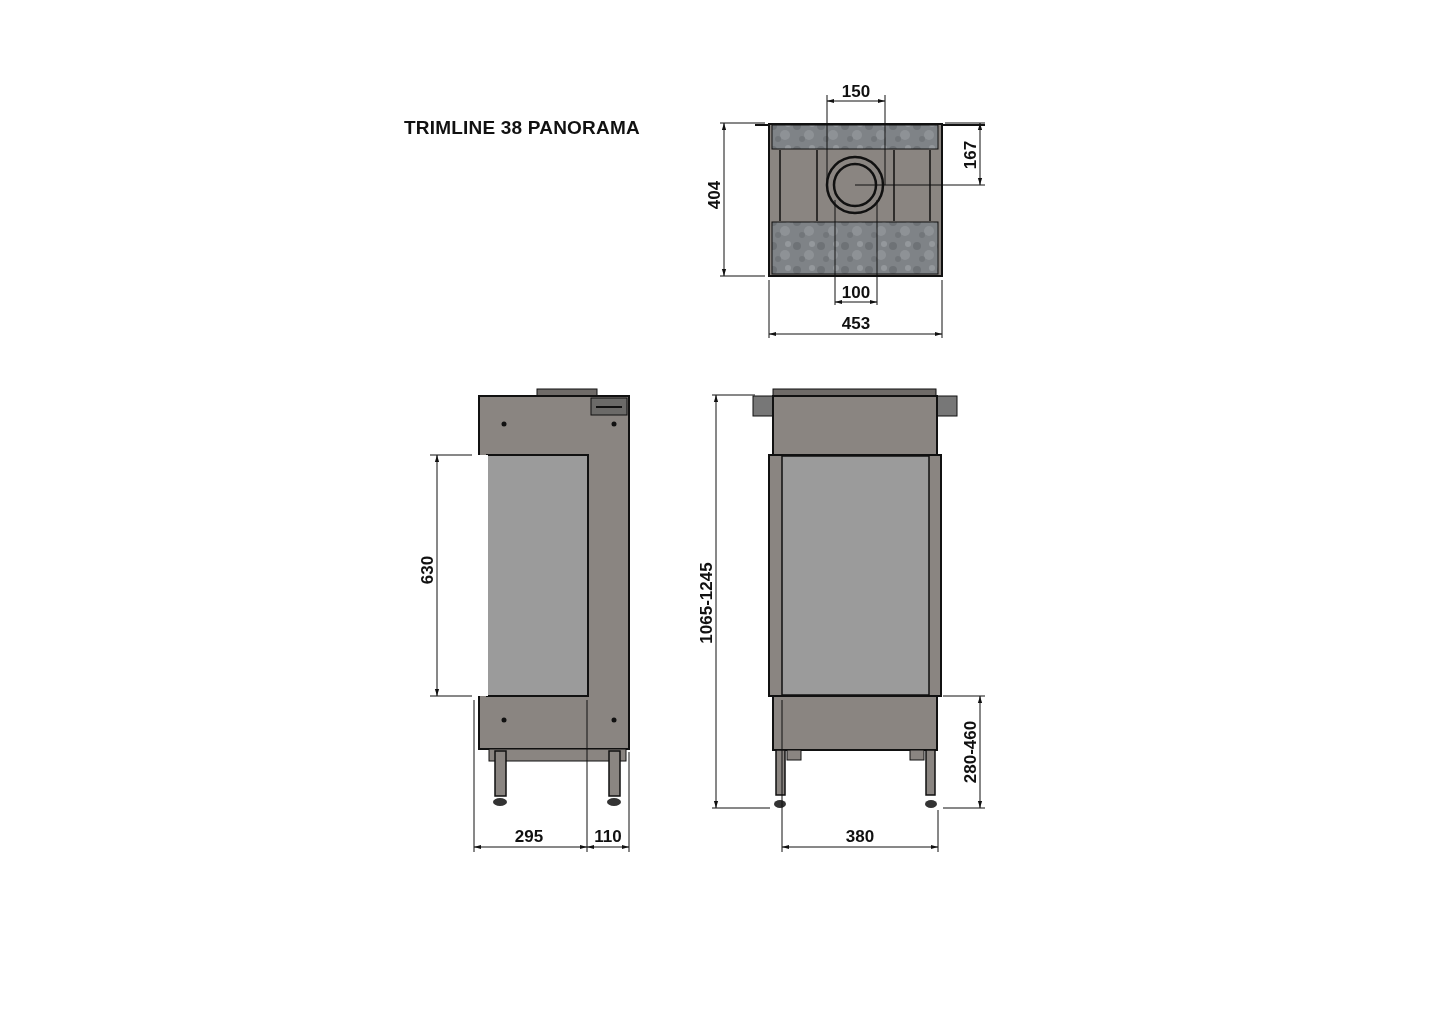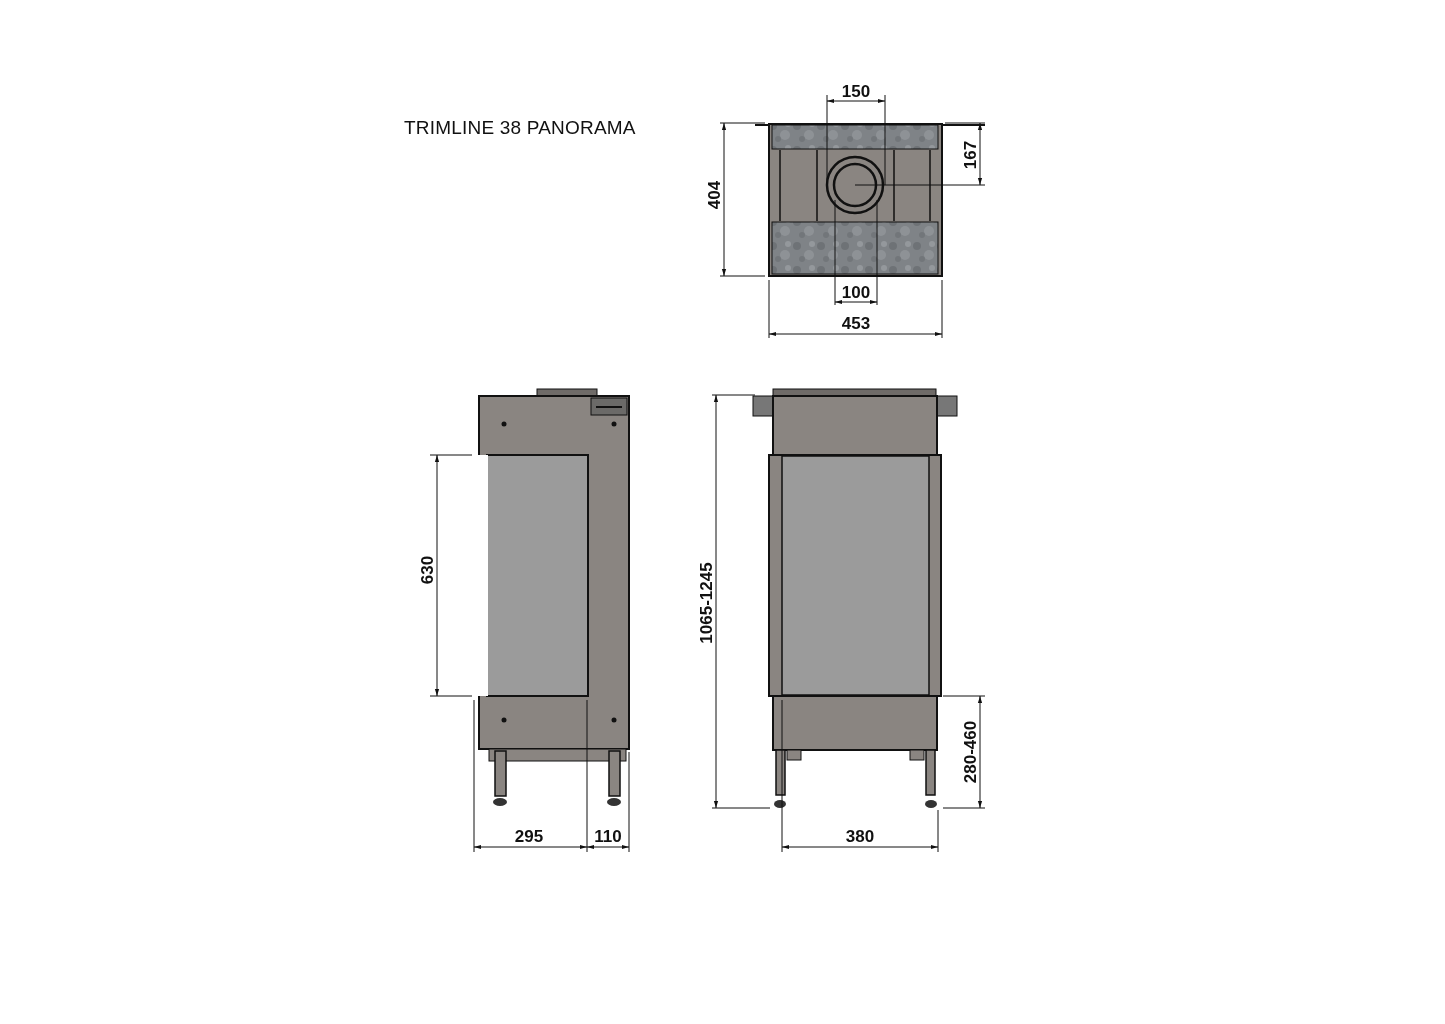--- a/index.html
+++ b/index.html
@@ -1,17 +1,17 @@
 <!DOCTYPE html>
 <html><head>
 <meta charset="utf-8">
 <style>
   html,body{margin:0;padding:0;background:#ffffff;}
   body{width:1445px;height:1024px;position:relative;overflow:hidden;font-family:"Liberation Sans",sans-serif;}
-  #title{position:absolute;left:404px;top:117px;font-weight:normal;font-size:19px;color:#111;letter-spacing:0.2px;}
+  #title{position:absolute;left:404px;top:117px;font-weight:bold;font-size:19px;color:#111;letter-spacing:0.2px;}
   svg{position:absolute;left:0;top:0;}
   .dimtxt{font-family:"Liberation Sans",sans-serif;font-weight:bold;font-size:17px;fill:#111;}
 </style>
 </head>
 <body>
 
 <div id="title">TRIMLINE 38 PANORAMA</div>
 
 <svg width="1445" height="1024" viewBox="0 0 1445 1024">
   <defs>

